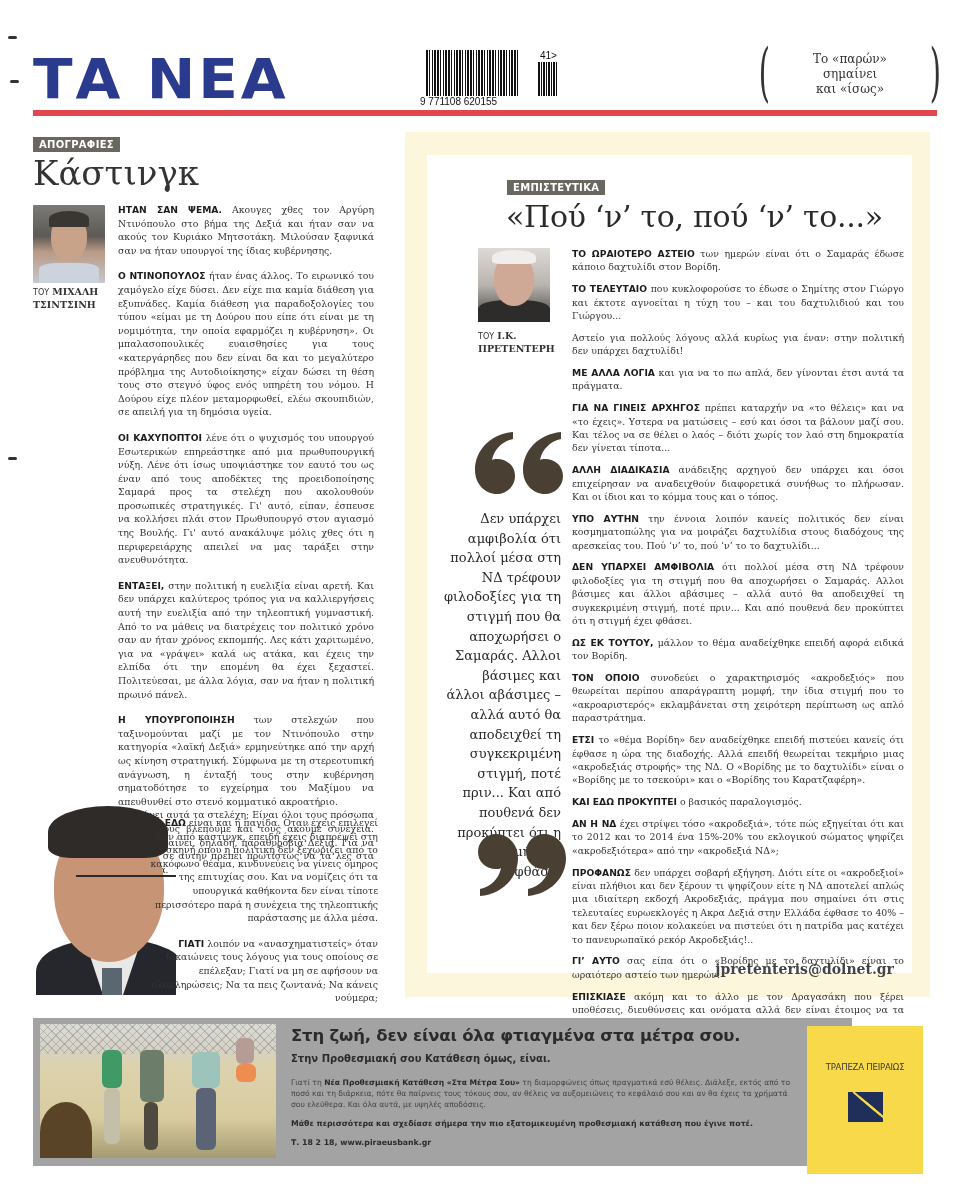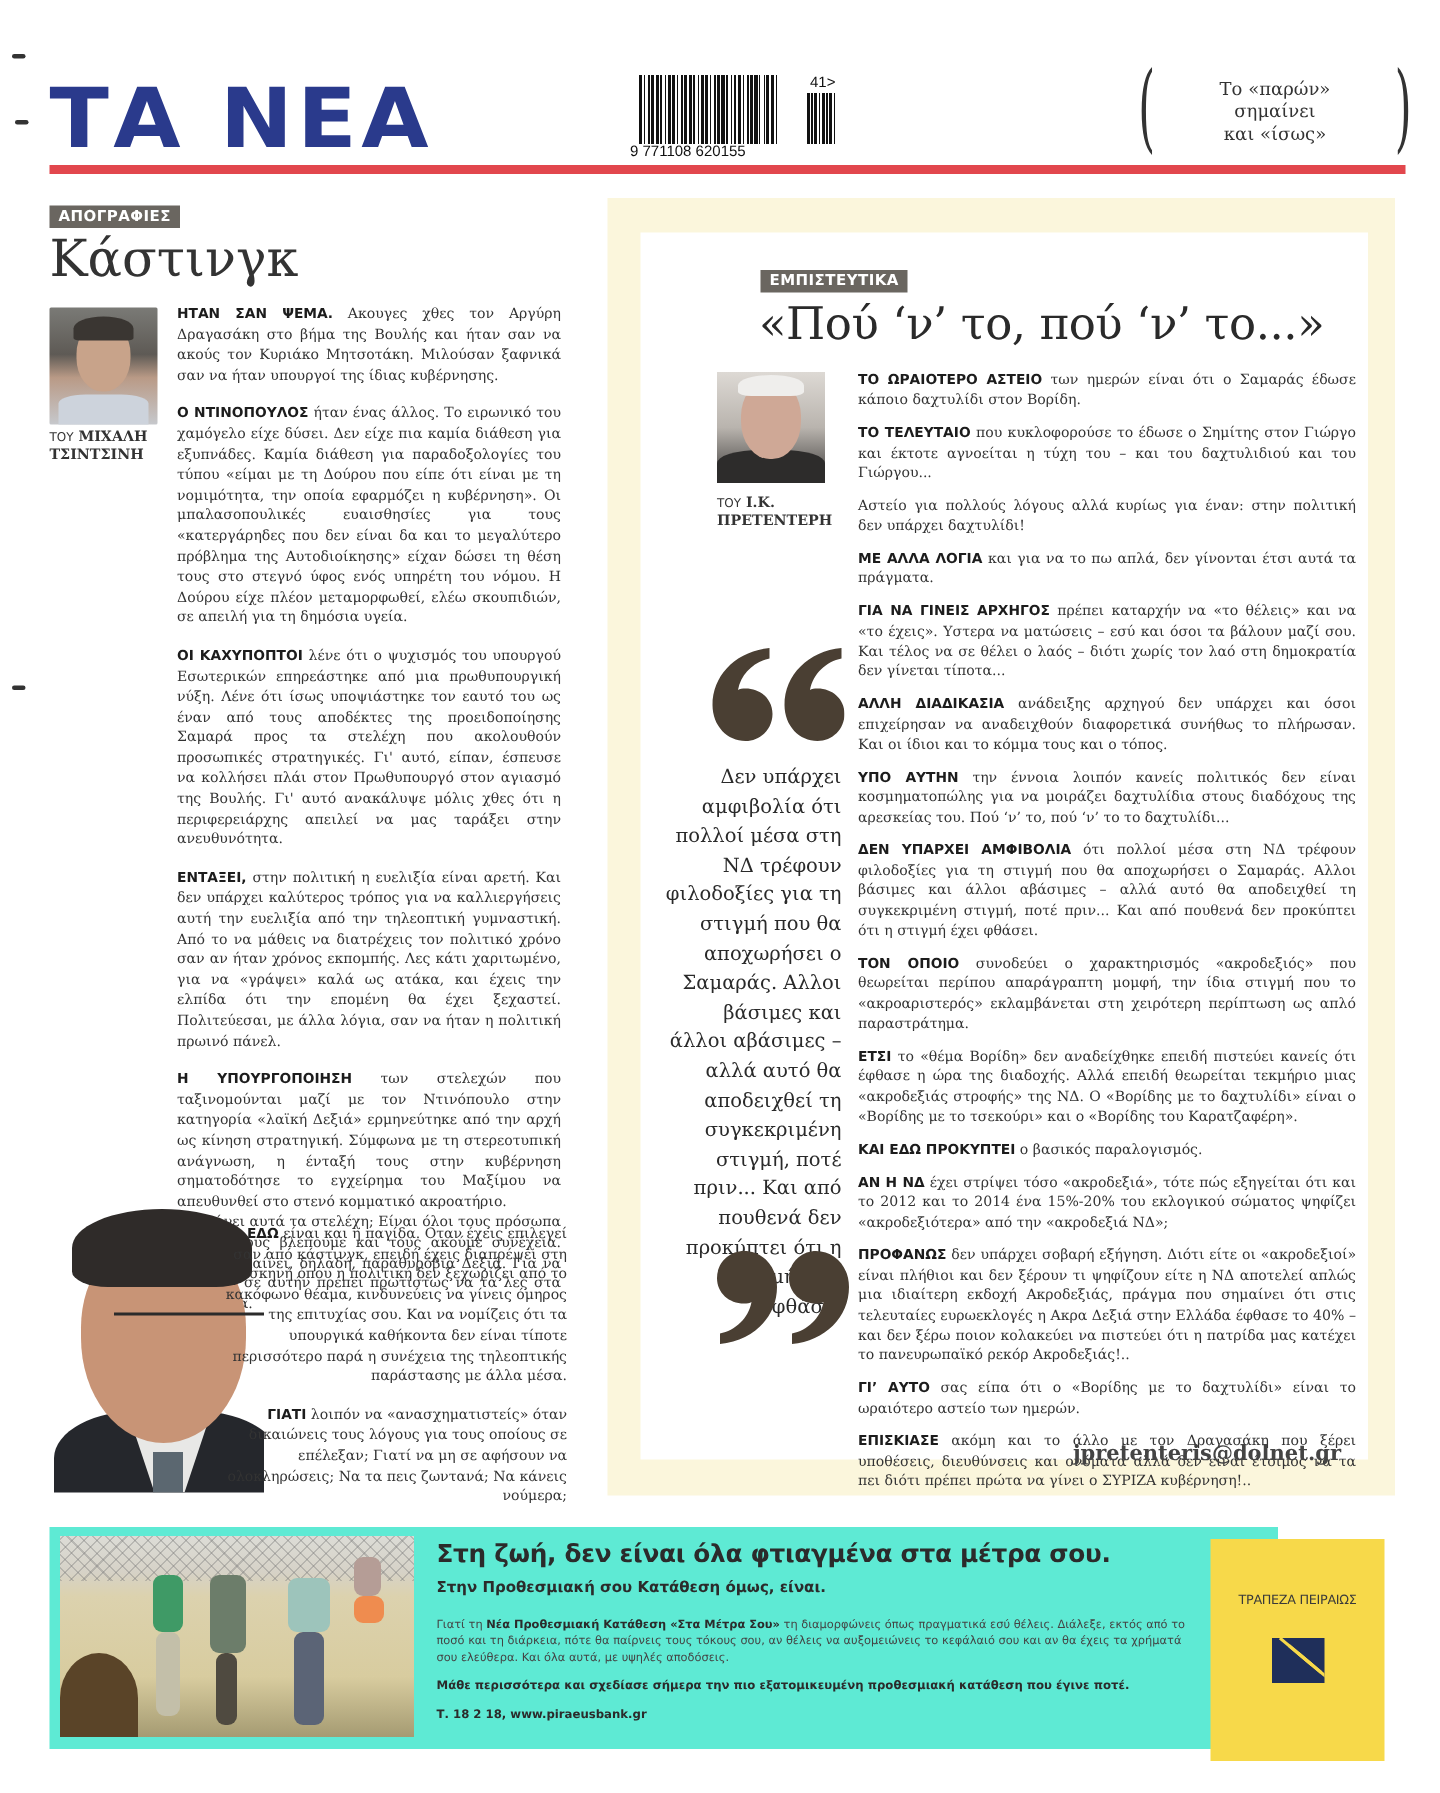--- a/index.html
+++ b/index.html
@@ -63,21 +63,21 @@
 
   .col-right { position: absolute; left: 572px; top: 247px; width: 332px; font-family: "DejaVu Serif", serif; font-size: 9.4px; line-height: 13.4px; color: #333; text-align: justify; }
   .col-right p { margin-bottom: 8.4px; }
   .signature { position: absolute; right: 66px; top: 961px; font-size: 14px; color: #444; font-weight: bold; }
 
   .pullquote-open { position: absolute; left: 473px; top: 428px; width: 90px; height: 80px; }
   .pullquote-close { position: absolute; left: 478px; top: 820px; width: 90px; height: 80px; }
   .pullquote-text { position: absolute; left: 443px; top: 509px; width: 118px; text-align: right; font-family: "DejaVu Serif", serif; font-size: 13px; line-height: 19.6px; color: #2a2a2a; }
 
   
-  .ad { position: absolute; left: 33px; top: 1018px; width: 819px; height: 148px; background: #5eead4; }
+  .ad { position: absolute; left: 33px; top: 1018px; width: 819px; height: 148px; background: #a3a3a3; }
   .ad-photo { position: absolute; left: 7px; top: 6px; width: 236px; height: 134px; background: linear-gradient(180deg,#dcdcd6 0%,#d6d2c7 18%,#dcd2ae 30%,#d8cc9f 70%,#a59b72 100%); overflow: hidden; }
   .ad-photo .fence { position: absolute; left: 0; top: 0; width: 100%; height: 30px; background: repeating-linear-gradient(45deg,rgba(120,120,120,.35) 0 1px,transparent 1px 6px),repeating-linear-gradient(-45deg,rgba(120,120,120,.35) 0 1px,transparent 1px 6px); }
   .ad-photo .bush { position: absolute; left: 0; top: 78px; width: 52px; height: 60px; background: #5a4428; border-radius: 50% 50% 0 0; }
   .ad-photo .kid { position: absolute; border-radius: 6px; }
   .ad-title { position: absolute; left: 258px; top: 8px; font-family: "DejaVu Sans", sans-serif; font-weight: bold; font-size: 16.5px; color: #2b2b2b; letter-spacing: -0.2px; }
   .ad-subtitle { position: absolute; left: 258px; top: 35px; font-family: "DejaVu Sans", sans-serif; font-weight: bold; font-size: 10px; color: #2b2b2b; }
   .ad-body { position: absolute; left: 258px; top: 59px; width: 500px; font-family: "DejaVu Sans", sans-serif; font-size: 7.6px; line-height: 11px; color: #444; }
   .ad-body b { color: #2b2b2b; }
   .ad-cta { position: absolute; left: 258px; top: 101px; font-family: "DejaVu Sans", sans-serif; font-weight: bold; font-size: 7.8px; color: #2b2b2b; }
   .ad-contact { position: absolute; left: 258px; top: 120px; font-family: "DejaVu Sans", sans-serif; font-weight: bold; font-size: 7.8px; color: #2b2b2b; }
@@ -126,21 +126,21 @@
   <div class="head"></div>
   <div class="hair"></div>
 </div>
 <div class="byline b1">
   <span class="pre">ΤΟΥ</span>
   <b>ΜΙΧΑΛΗ</b><br>
   <b>ΤΣΙΝΤΣΙΝΗ</b>
 </div>
 
 <div class="col-left">
-  <p><span class="lead">ΗΤΑΝ ΣΑΝ ΨΕΜΑ.</span><span> Ακουγες χθες τον Αργύρη Δραγασάκη στο βήμα της Βουλής και ήταν σαν να ακούς τον Κυριάκο Μητσοτάκη. Μιλούσαν ξαφνικά σαν να ήταν υπουργοί της ίδιας κυβέρνησης.</span></p>
+  <p><span class="lead">ΗΤΑΝ ΣΑΝ ΨΕΜΑ.</span><span> Ακουγες χθες τον Αργύρη Ντινόπουλο στο βήμα της Δεξιά και ήταν σαν να ακούς τον Κυριάκο Μητσοτάκη. Μιλούσαν ξαφνικά σαν να ήταν υπουργοί της ίδιας κυβέρνησης.</span></p>
   <p><span class="lead">Ο ΝΤΙΝΟΠΟΥΛΟΣ</span><span> ήταν ένας άλλος. Το ειρωνικό του χαμόγελο είχε δύσει. Δεν είχε πια καμία διάθεση για εξυπνάδες. Καμία διάθεση για παραδοξολογίες του τύπου «είμαι με τη Δούρου που είπε ότι είναι με τη νομιμότητα, την οποία εφαρμόζει η κυβέρνηση». Οι μπαλασοπουλικές ευαισθησίες για τους «κατεργάρηδες που δεν είναι δα και το μεγαλύτερο πρόβλημα της Αυτοδιοίκησης» είχαν δώσει τη θέση τους στο στεγνό ύφος ενός υπηρέτη του νόμου. Η Δούρου είχε πλέον μεταμορφωθεί, ελέω σκουπιδιών, σε απειλή για τη δημόσια υγεία.</span></p>
   <p><span class="lead">ΟΙ ΚΑΧΥΠΟΠΤΟΙ</span><span> λένε ότι ο ψυχισμός του υπουργού Εσωτερικών επηρεάστηκε από μια πρωθυπουργική νύξη. Λένε ότι ίσως υποψιάστηκε τον εαυτό του ως έναν από τους αποδέκτες της προειδοποίησης Σαμαρά προς τα στελέχη που ακολουθούν προσωπικές στρατηγικές. Γι' αυτό, είπαν, έσπευσε να κολλήσει πλάι στον Πρωθυπουργό στον αγιασμό της Βουλής. Γι' αυτό ανακάλυψε μόλις χθες ότι η περιφερειάρχης απειλεί να μας ταράξει στην ανευθυνότητα.</span></p>
   <p><span class="lead">ΕΝΤΑΞΕΙ,</span><span> στην πολιτική η ευελιξία είναι αρετή. Και δεν υπάρχει καλύτερος τρόπος για να καλλιεργήσεις αυτή την ευελιξία από την τηλεοπτική γυμναστική. Από το να μάθεις να διατρέχεις τον πολιτικό χρόνο σαν αν ήταν χρόνος εκπομπής. Λες κάτι χαριτωμένο, για να «γράψει» καλά ως ατάκα, και έχεις την ελπίδα ότι την επομένη θα έχει ξεχαστεί. Πολιτεύεσαι, με άλλα λόγια, σαν να ήταν η πολιτική πρωινό πάνελ.</span></p>
   <p style="margin-bottom:0"><span class="lead">Η ΥΠΟΥΡΓΟΠΟΙΗΣΗ</span><span> των στελεχών που ταξινομούνται μαζί με τον Ντινόπουλο στην κατηγορία «λαϊκή Δεξιά» ερμηνεύτηκε από την αρχή ως κίνηση στρατηγική. Σύμφωνα με τη στερεοτυπική ανάγνωση, η ένταξή τους στην κυβέρνηση σηματοδότησε το εγχείρημα του Μαξίμου να απευθυνθεί στο στενό κομματικό ακροατήριο.</span></p>
   <p>Τι ενώνει αυτά τα στελέχη; Είναι όλοι τους πρόσωπα οικεία. Τους βλέπουμε και τους ακούμε συνέχεια. Λαϊκή σημαίνει, δηλαδή, παραθυρόβια Δεξιά. Για να μετέχεις σε αυτήν πρέπει πρωτίστως να τα λες στα παράθυρα.</p>
 </div>
 
 <div class="politician">
   <div class="suit"></div>
   <div class="collar"></div>
@@ -186,20 +186,21 @@
 
 <div class="col-right">
   <p><span class="lead">ΤΟ ΩΡΑΙΟΤΕΡΟ ΑΣΤΕΙΟ</span><span> των ημερών είναι ότι ο Σαμαράς έδωσε κάποιο δαχτυλίδι στον Βορίδη.</span></p>
   <p><span class="lead">ΤΟ ΤΕΛΕΥΤΑΙΟ</span><span> που κυκλοφορούσε το έδωσε ο Σημίτης στον Γιώργο και έκτοτε αγνοείται η τύχη του – και του δαχτυλιδιού και του Γιώργου...</span></p>
   <p><span>Αστείο για πολλούς λόγους αλλά κυρίως για έναν: στην πολιτική δεν υπάρχει δαχτυλίδι!</span></p>
   <p><span class="lead">ΜΕ ΑΛΛΑ ΛΟΓΙΑ</span><span> και για να το πω απλά, δεν γίνονται έτσι αυτά τα πράγματα.</span></p>
   <p><span class="lead">ΓΙΑ ΝΑ ΓΙΝΕΙΣ ΑΡΧΗΓΟΣ</span><span> πρέπει καταρχήν να «το θέλεις» και να «το έχεις». Υστερα να ματώσεις – εσύ και όσοι τα βάλουν μαζί σου. Και τέλος να σε θέλει ο λαός – διότι χωρίς τον λαό στη δημοκρατία δεν γίνεται τίποτα...</span></p>
   <p><span class="lead">ΑΛΛΗ ΔΙΑΔΙΚΑΣΙΑ</span><span> ανάδειξης αρχηγού δεν υπάρχει και όσοι επιχείρησαν να αναδειχθούν διαφορετικά συνήθως το πλήρωσαν. Και οι ίδιοι και το κόμμα τους και ο τόπος.</span></p>
   <p><span class="lead">ΥΠΟ ΑΥΤΗΝ</span><span> την έννοια λοιπόν κανείς πολιτικός δεν είναι κοσμηματοπώλης για να μοιράζει δαχτυλίδια στους διαδόχους της αρεσκείας του. Πού ‘ν’ το, πού ‘ν’ το το δαχτυλίδι...</span></p>
   <p><span class="lead">ΔΕΝ ΥΠΑΡΧΕΙ ΑΜΦΙΒΟΛΙΑ</span><span> ότι πολλοί μέσα στη ΝΔ τρέφουν φιλοδοξίες για τη στιγμή που θα αποχωρήσει ο Σαμαράς. Αλλοι βάσιμες και άλλοι αβάσιμες – αλλά αυτό θα αποδειχθεί τη συγκεκριμένη στιγμή, ποτέ πριν... Και από πουθενά δεν προκύπτει ότι η στιγμή έχει φθάσει.</span></p>
+  <p><span class="lead">ΩΣ ΕΚ ΤΟΥΤΟΥ,</span><span> μάλλον το θέμα αναδείχθηκε επειδή αφορά ειδικά τον Βορίδη.</span></p>
   <p><span class="lead">ΤΟΝ ΟΠΟΙΟ</span><span> συνοδεύει ο χαρακτηρισμός «ακροδεξιός» που θεωρείται περίπου απαράγραπτη μομφή, την ίδια στιγμή που το «ακροαριστερός» εκλαμβάνεται στη χειρότερη περίπτωση ως απλό παραστράτημα.</span></p>
   <p><span class="lead">ΕΤΣΙ</span><span> το «θέμα Βορίδη» δεν αναδείχθηκε επειδή πιστεύει κανείς ότι έφθασε η ώρα της διαδοχής. Αλλά επειδή θεωρείται τεκμήριο μιας «ακροδεξιάς στροφής» της ΝΔ. Ο «Βορίδης με το δαχτυλίδι» είναι ο «Βορίδης με το τσεκούρι» και ο «Βορίδης του Καρατζαφέρη».</span></p>
   <p><span class="lead">ΚΑΙ ΕΔΩ ΠΡΟΚΥΠΤΕΙ</span><span> ο βασικός παραλογισμός.</span></p>
   <p><span class="lead">ΑΝ Η ΝΔ</span><span> έχει στρίψει τόσο «ακροδεξιά», τότε πώς εξηγείται ότι και το 2012 και το 2014 ένα 15%-20% του εκλογικού σώματος ψηφίζει «ακροδεξιότερα» από την «ακροδεξιά ΝΔ»;</span></p>
   <p><span class="lead">ΠΡΟΦΑΝΩΣ</span><span> δεν υπάρχει σοβαρή εξήγηση. Διότι είτε οι «ακροδεξιοί» είναι πλήθιοι και δεν ξέρουν τι ψηφίζουν είτε η ΝΔ αποτελεί απλώς μια ιδιαίτερη εκδοχή Ακροδεξιάς, πράγμα που σημαίνει ότι στις τελευταίες ευρωεκλογές η Ακρα Δεξιά στην Ελλάδα έφθασε το 40% – και δεν ξέρω ποιον κολακεύει να πιστεύει ότι η πατρίδα μας κατέχει το πανευρωπαϊκό ρεκόρ Ακροδεξιάς!..</span></p>
   <p><span class="lead">ΓΙ’ ΑΥΤΟ</span><span> σας είπα ότι ο «Βορίδης με το δαχτυλίδι» είναι το ωραιότερο αστείο των ημερών.</span></p>
   <p><span class="lead">ΕΠΙΣΚΙΑΣΕ</span><span> ακόμη και το άλλο με τον Δραγασάκη που ξέρει υποθέσεις, διευθύνσεις και ονόματα αλλά δεν είναι έτοιμος να τα πει διότι πρέπει πρώτα να γίνει ο ΣΥΡΙΖΑ κυβέρνηση!..</span></p>
 </div>
 
 <div class="signature">jpretenteris@dolnet.gr</div>

